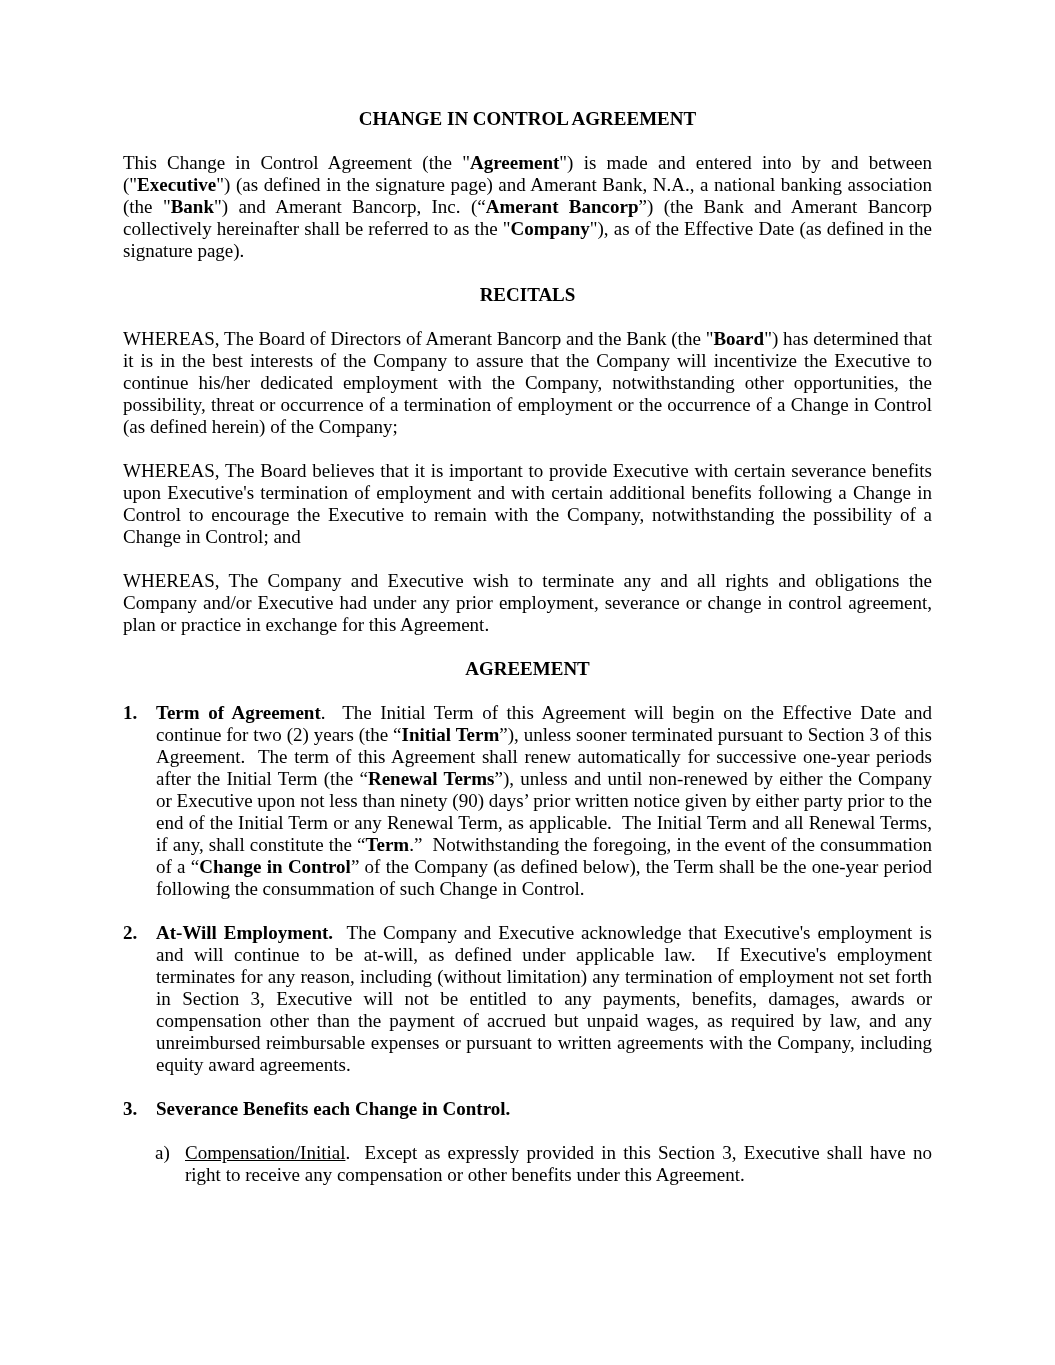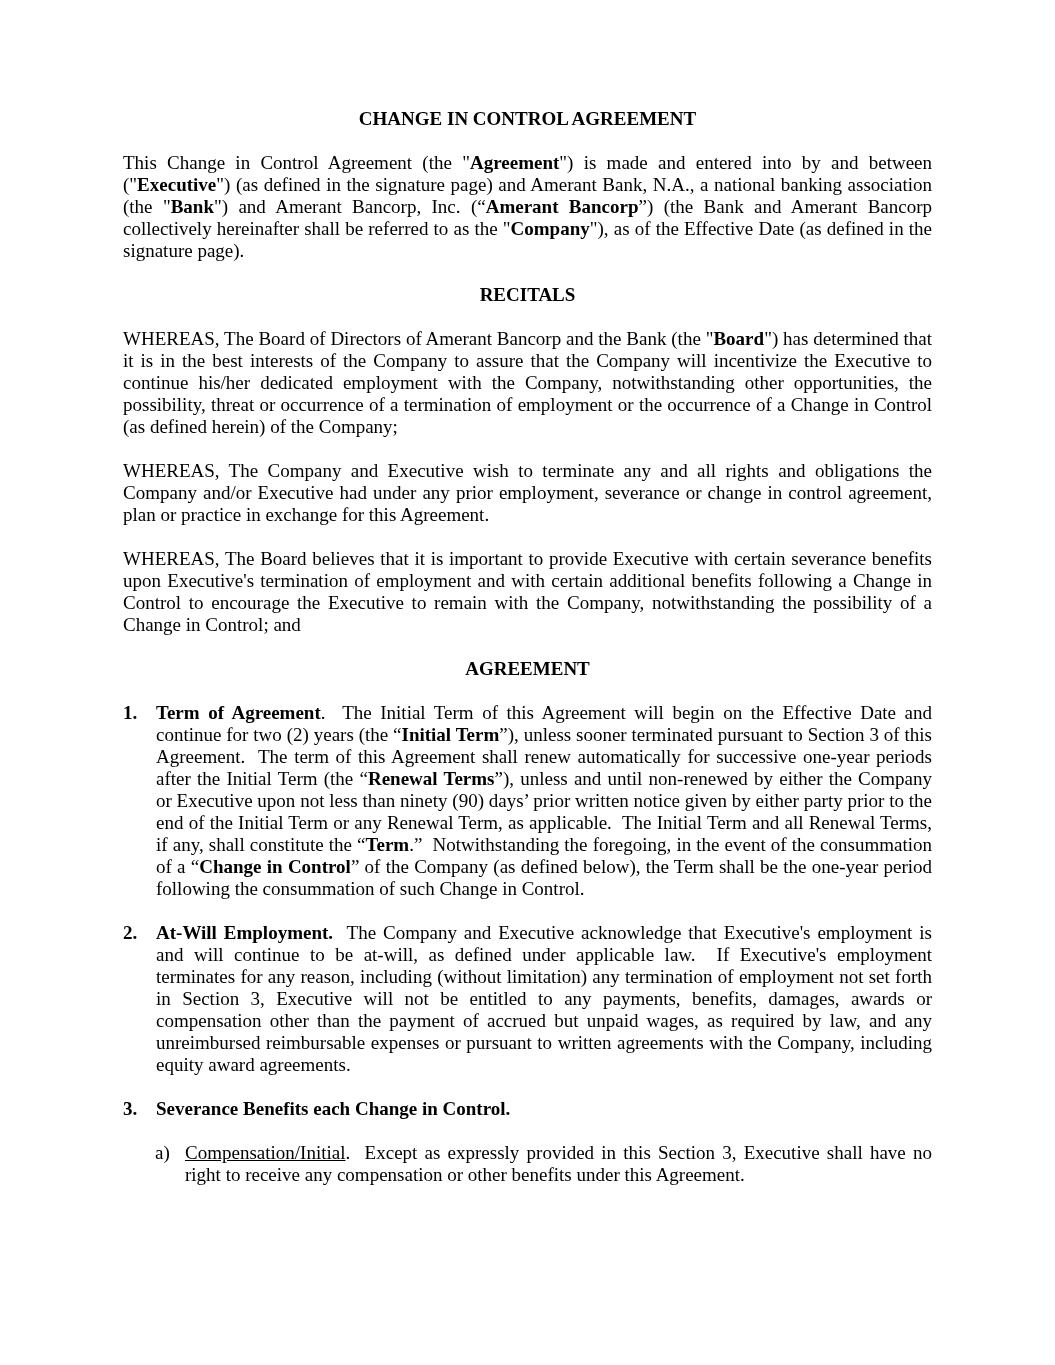--- a/index.html
+++ b/index.html
@@ -29,21 +29,21 @@
 </style>
 </head>
 <body>
 
 <div class="page">
   <div class="title">CHANGE IN CONTROL AGREEMENT</div>
   <div id="doc-body">
       <div class="block para"><span>This Change in Control Agreement (the "</span><span class="b">Agreement</span><span>") is made and entered into by and between ("</span><span class="b">Executive</span><span>") (as defined in the signature page) and Amerant Bank, N.A., a national banking association (the "</span><span class="b">Bank</span><span>") and Amerant Bancorp, Inc. (“</span><span class="b">Amerant Bancorp</span><span>”) (the Bank and Amerant Bancorp collectively hereinafter shall be referred to as the "</span><span class="b">Company</span><span>"), as of the Effective Date (as defined in the signature page).</span></div>
       <div class="block heading"><span class="b">RECITALS</span></div>
       <div class="block para"><span>WHEREAS, The Board of Directors of Amerant Bancorp and the Bank (the "</span><span class="b">Board</span><span>") has determined that it is in the best interests of the Company to assure that the Company will incentivize the Executive to continue his/her dedicated employment with the Company, notwithstanding other opportunities, the possibility, threat or occurrence of a termination of employment or the occurrence of a Change in Control (as defined herein) of the Company;</span></div>
+      <div class="block para"><span>WHEREAS, The Board believes that it is important to provide Executive with certain severance benefits upon Executive's termination of employment and with certain additional benefits following a Change in Control to encourage the Executive to remain with the Company, notwithstanding the possibility of a Change in Control; and</span></div>
       <div class="block para"><span>WHEREAS, The Company and Executive wish to terminate any and all rights and obligations the Company and/or Executive had under any prior employment, severance or change in control agreement, plan or practice in exchange for this Agreement.</span></div>
-      <div class="block para"><span>WHEREAS, The Board believes that it is important to provide Executive with certain severance benefits upon Executive's termination of employment and with certain additional benefits following a Change in Control to encourage the Executive to remain with the Company, notwithstanding the possibility of a Change in Control; and</span></div>
       <div class="block heading"><span class="b">AGREEMENT</span></div>
       <div class="block li1"><span class="marker">1.</span><span class="b">Term of Agreement</span><span>.  The Initial Term of this Agreement will begin on the Effective Date and continue for two (2) years (the “</span><span class="b">Initial Term</span><span>”), unless sooner terminated pursuant to Section 3 of this Agreement.  The term of this Agreement shall renew automatically for successive one-year periods after the Initial Term (the “</span><span class="b">Renewal Terms</span><span>”), unless and until non-renewed by either the Company or Executive upon not less than ninety (90) days’ prior written notice given by either party prior to the end of the Initial Term or any Renewal Term, as applicable.  The Initial Term and all Renewal Terms, if any, shall constitute the “</span><span class="b">Term</span><span>.”  Notwithstanding the foregoing, in the event of the consummation of a “</span><span class="b">Change in Control</span><span>” of the Company (as defined below), the Term shall be the one-year period following the consummation of such Change in Control.</span></div>
       <div class="block li1"><span class="marker">2.</span><span class="b">At-Will Employment.</span><span>  The Company and Executive acknowledge that Executive's employment is and will continue to be at-will, as defined under applicable law.  If Executive's employment terminates for any reason, including (without limitation) any termination of employment not set forth in Section 3, Executive will not be entitled to any payments, benefits, damages, awards or compensation other than the payment of accrued but unpaid wages, as required by law, and any unreimbursed reimbursable expenses or pursuant to written agreements with the Company, including equity award agreements.</span></div>
       <div class="block li1"><span class="marker">3.</span><span class="b">Severance Benefits each Change in Control.</span></div>
       <div class="block li2"><span class="marker">a)</span><span class="u">Compensation/Initial</span><span>.  Except as expressly provided in this Section 3, Executive shall have no right to receive any compensation or other benefits under this Agreement.</span></div>
     </div>
 </div>
 
 </body></html>

